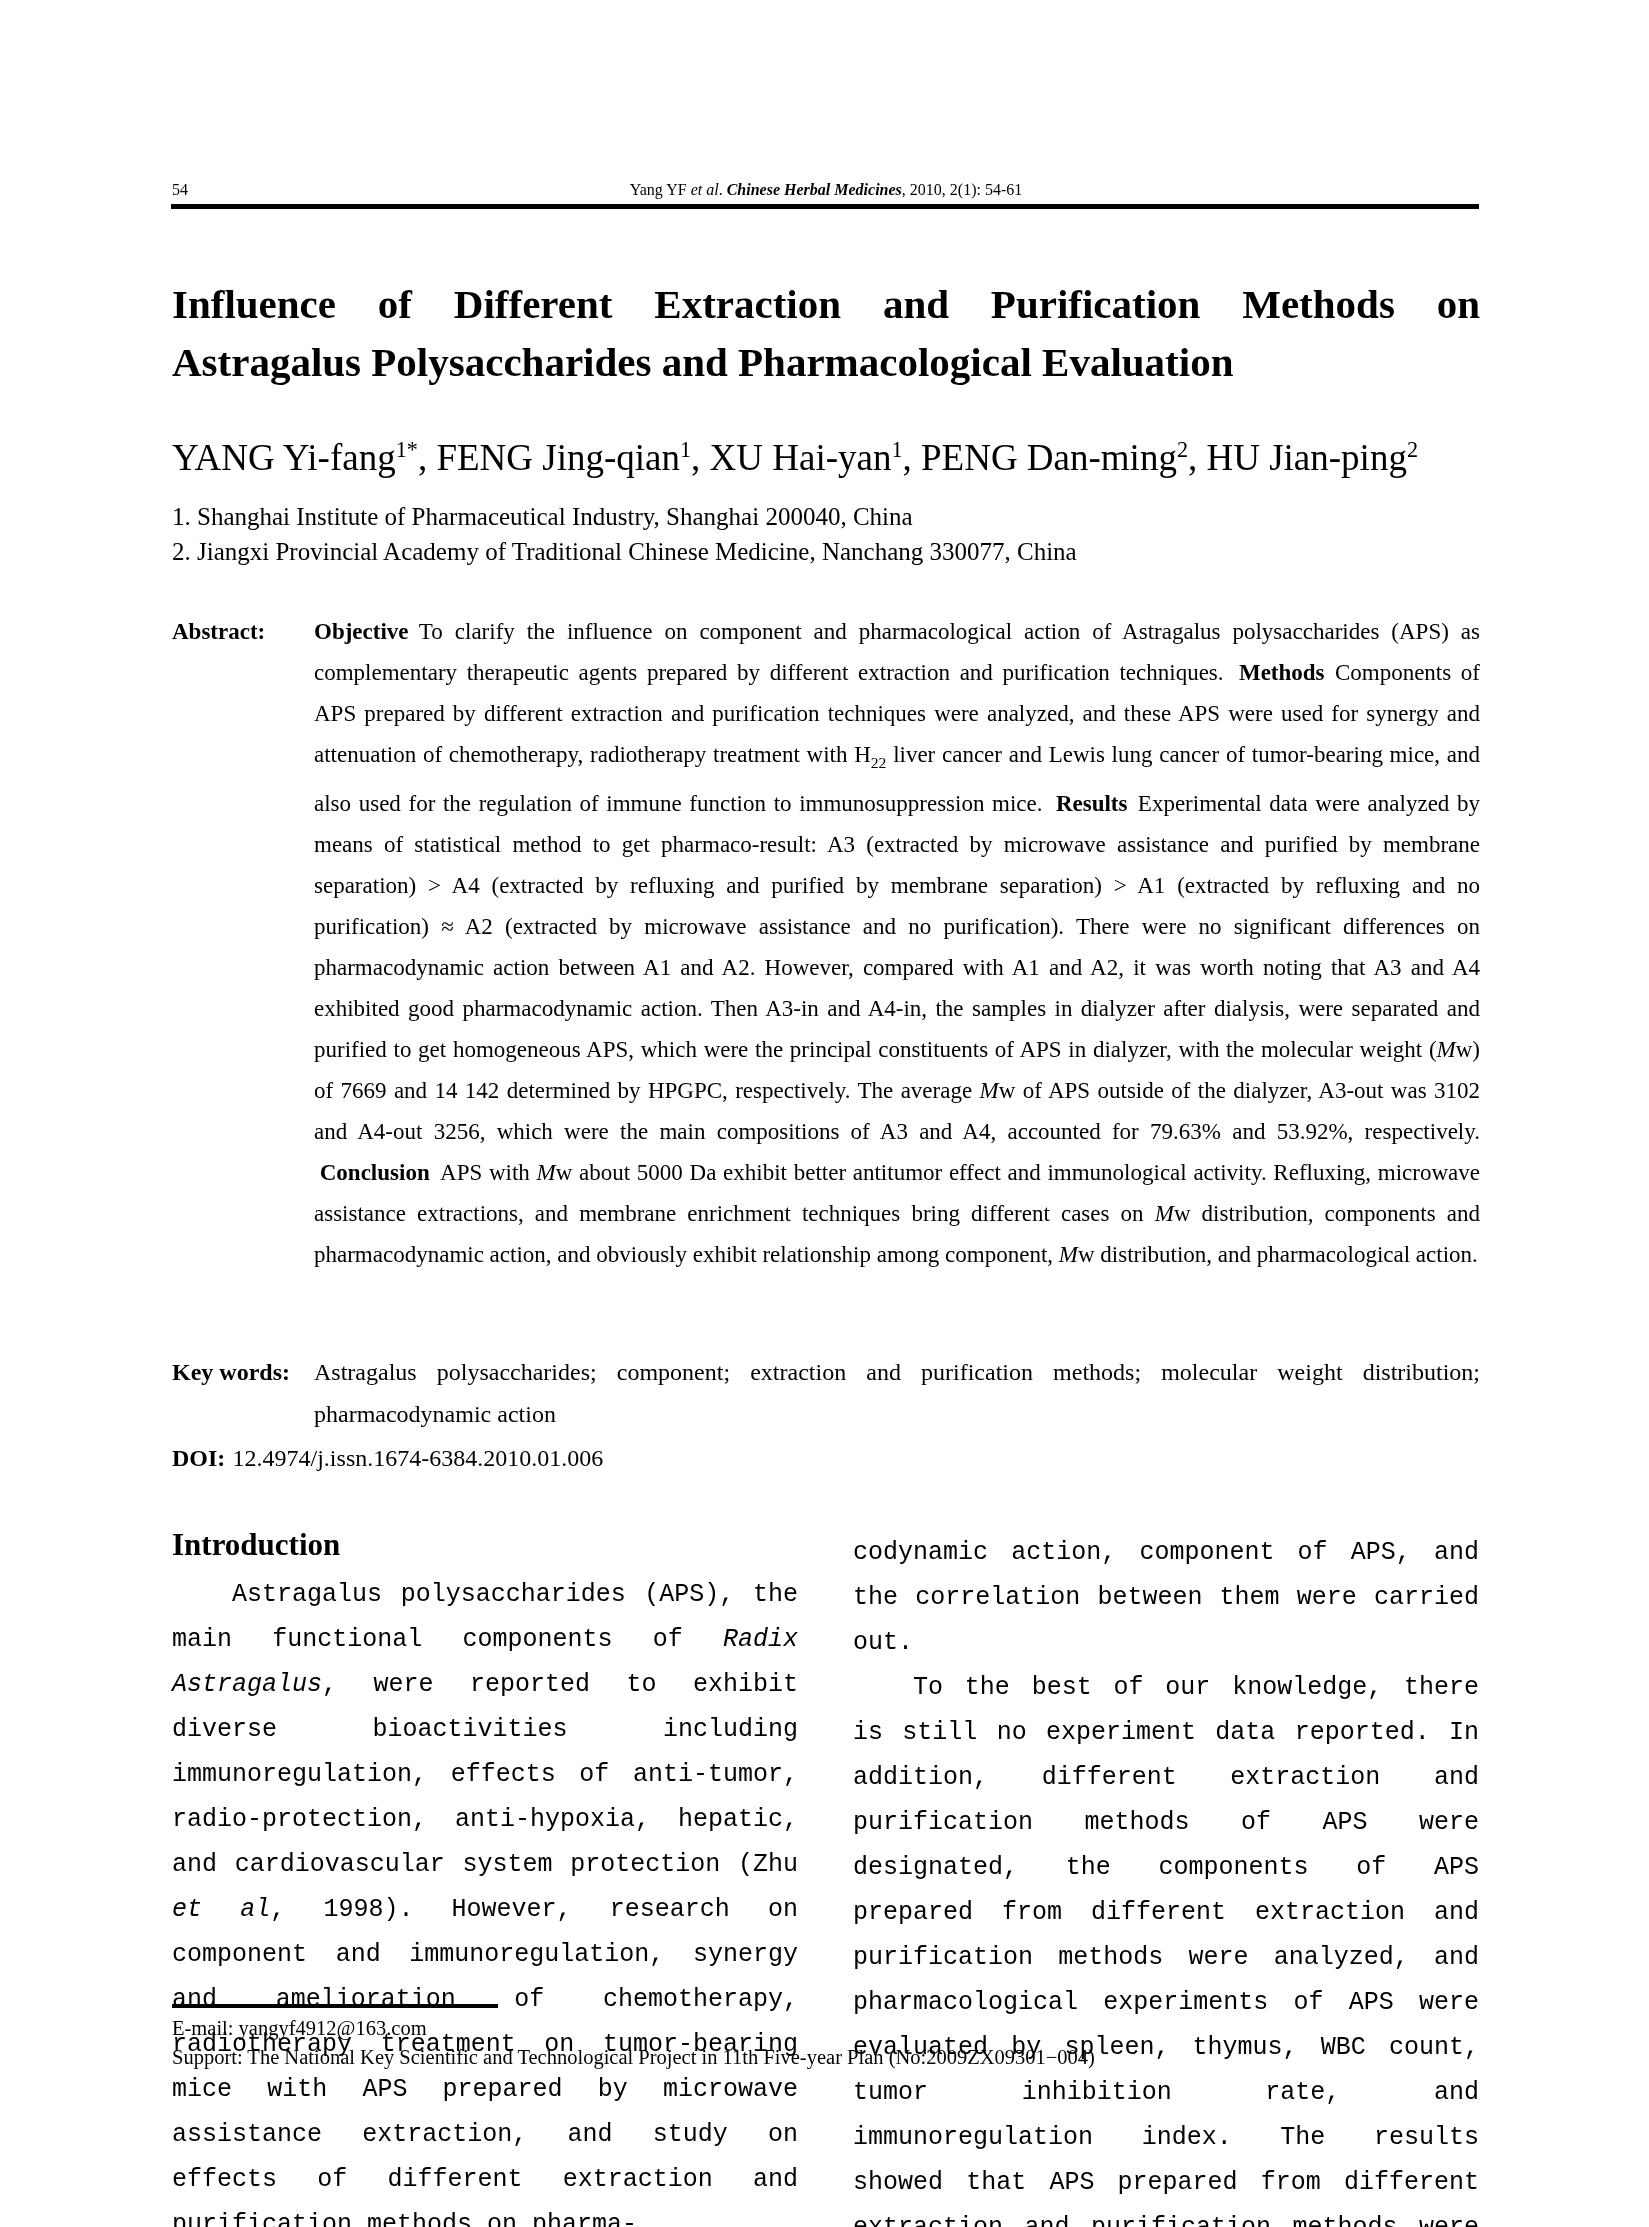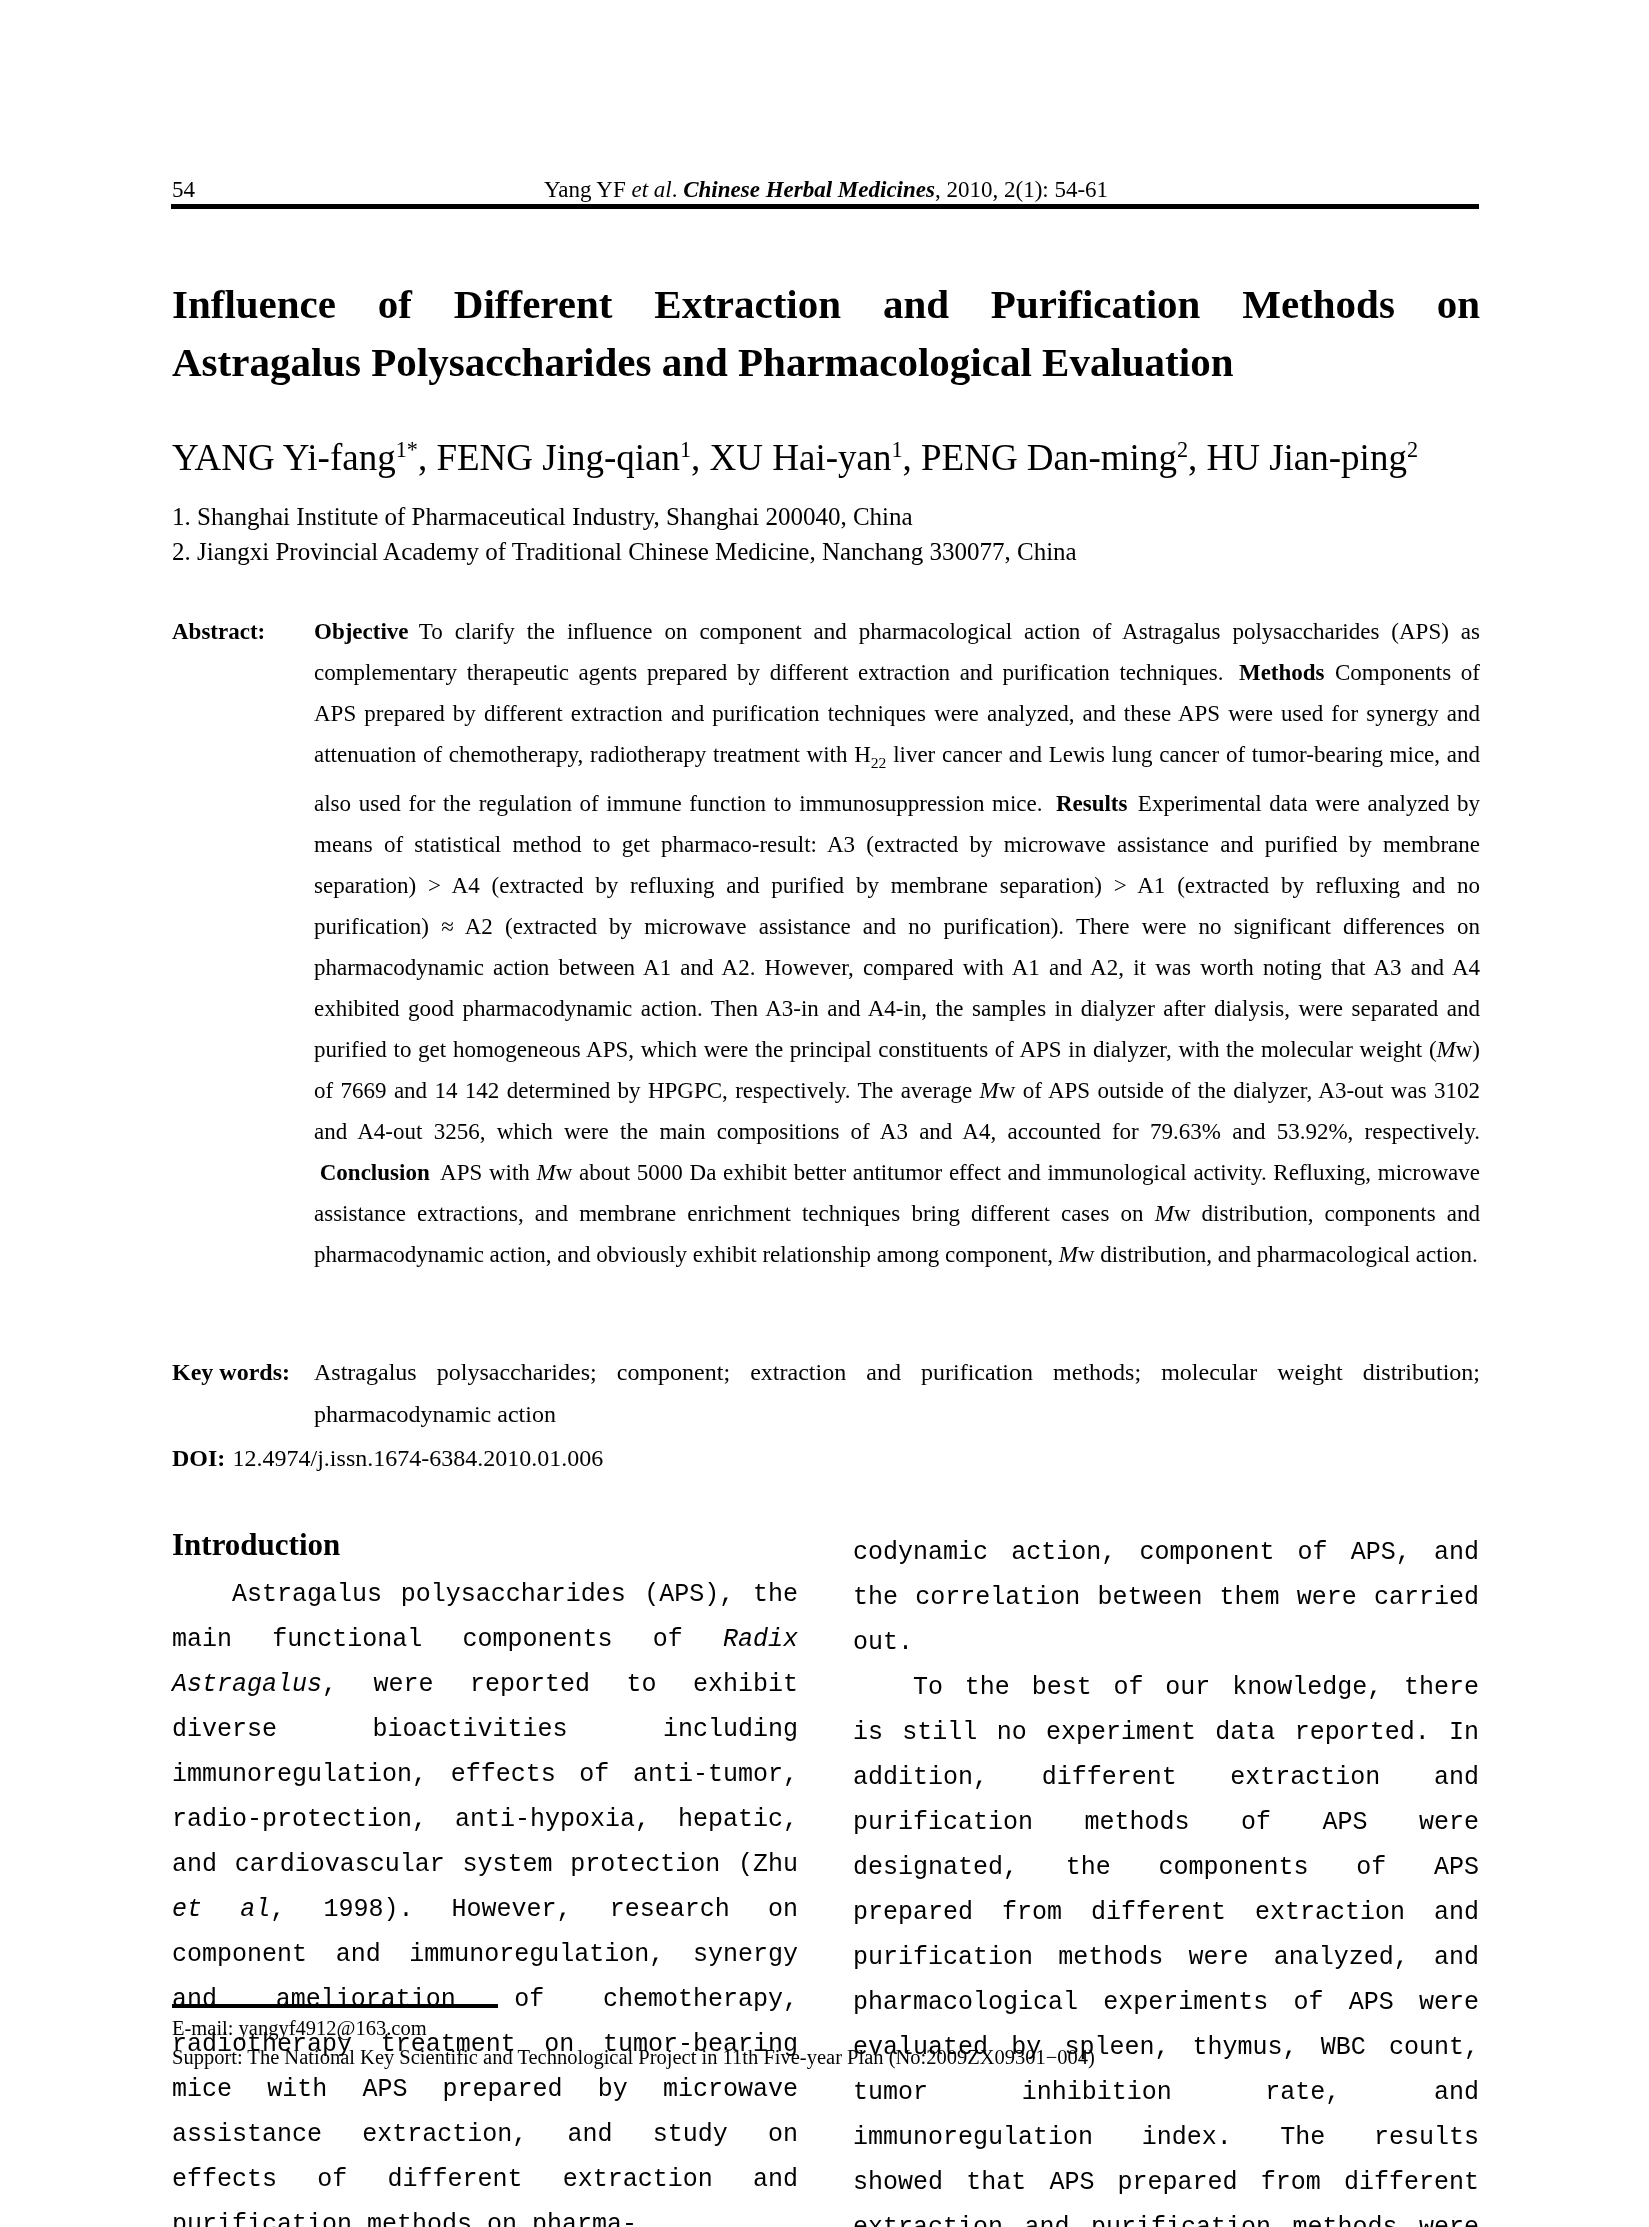--- a/index.html
+++ b/index.html
@@ -9,21 +9,21 @@
     background:#ffffff; color:#000;
     font-family:"Liberation Serif","DejaVu Serif",serif;
     overflow:hidden;
   }
   .b  { font-weight:bold; }
   .i  { font-style:italic; }
   .bi { font-weight:bold; font-style:italic; }
   .sub { vertical-align:sub; font-size:0.68em; }
   .sup { vertical-align:super; font-size:0.62em; }
 
-  .running-head { position:absolute; left:172px; top:176px; width:1308px; font-size:23px; line-height:27px; }
+  .running-head { position:absolute; left:172px; top:176px; width:1308px; font-size:16px; line-height:27px; }
   .pageno { position:absolute; left:0; top:0; }
   .rh-center { display:block; text-align:center; }
 
   .header-rule { position:absolute; left:171px; top:204px; width:1308px; height:4.5px; background:#000; }
 
   .title { position:absolute; left:172px; top:275px; width:1308px; font-weight:bold; font-size:41px; line-height:58px; }
   .title-line1 { text-align:justify; text-align-last:justify; }
   .title-line2 { text-align:left; }
 
   .authors { position:absolute; left:172px; top:431px; width:1308px; font-size:37px; line-height:38px; }

